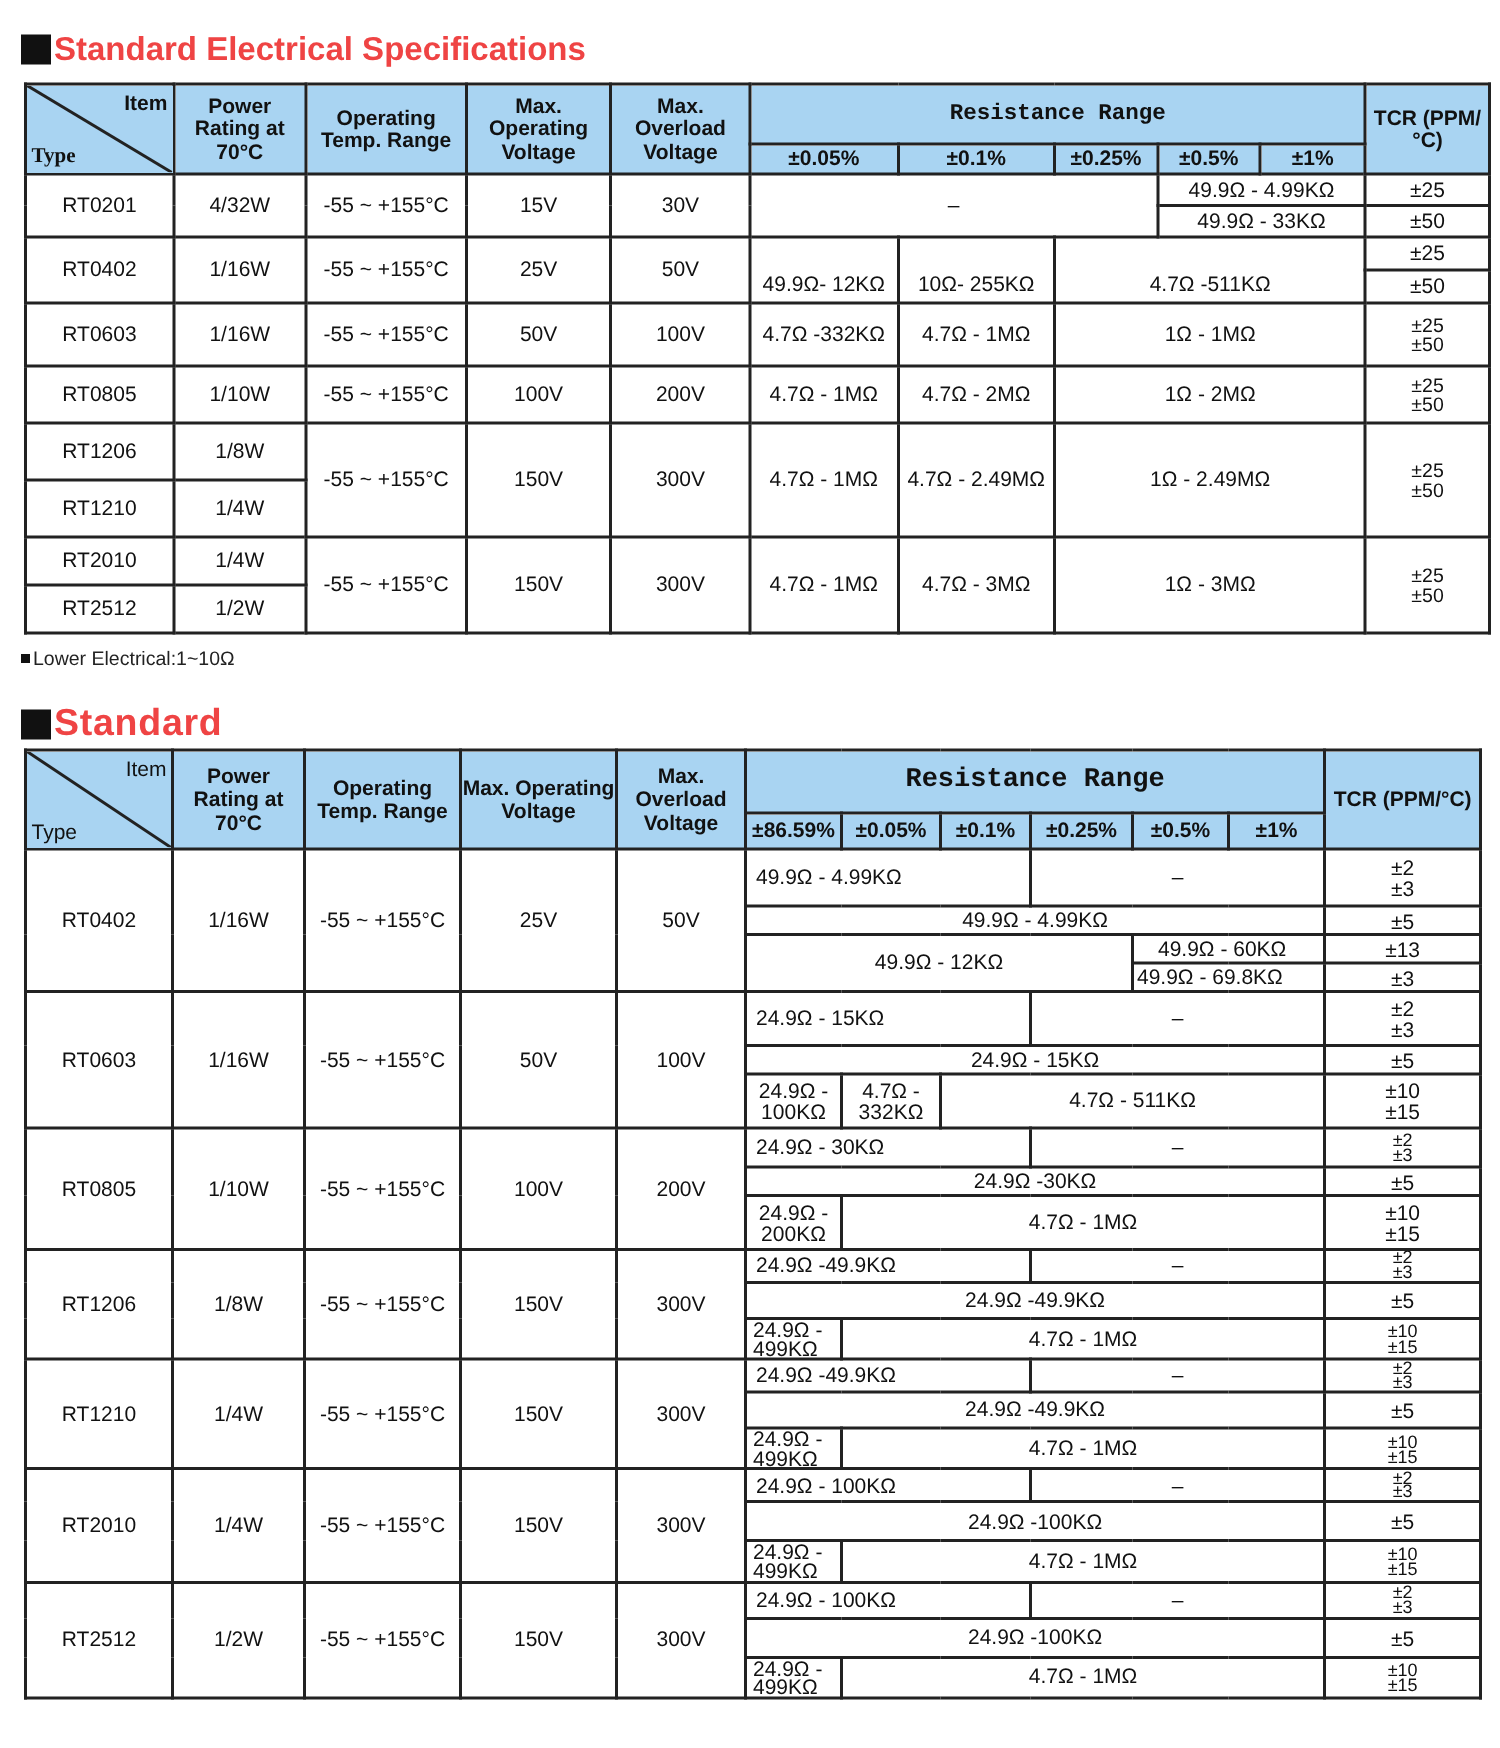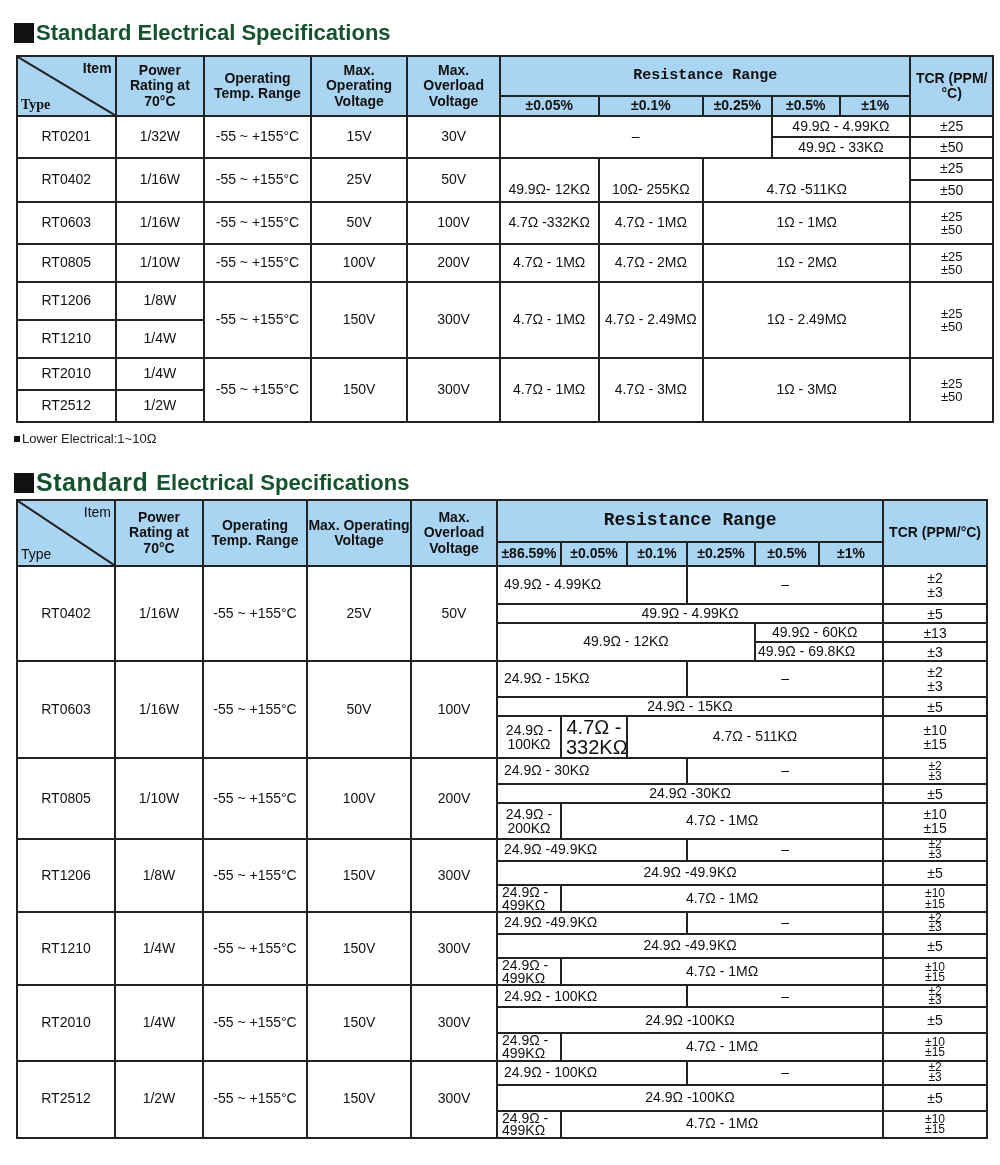--- a/index.html
+++ b/index.html
@@ -1,18 +1,18 @@
 <!DOCTYPE html>
 <html><head>
 <meta charset="utf-8">
 <style>
   html, body { margin: 0; padding: 0; background: #ffffff; }
   body { width: 1000px; height: 1165px; position: relative; overflow: hidden;
          font-family: "Liberation Sans", sans-serif; color: #111; }
-  .title { position: absolute; left: 14px; font-weight: bold; font-size: 22px; color: #14532d;
+  .title { position: absolute; left: 14px; font-weight: bold; font-size: 22px; color: #ef4444;
            display: flex; align-items: center; white-space: nowrap; }
   .title .sq { display: inline-block; width: 20px; height: 20px; background: #111; margin-right: 2px; }
   .title .special { font-size: 25px; letter-spacing: 0.5px; margin-right: 8px; }
   .note { position: absolute; left: 14px; top: 431px; font-size: 13px; color: #222; display: flex; align-items: center; }
   .note .sq { display: inline-block; width: 6px; height: 6px; background: #111; margin-right: 2px; }
   table { position: absolute; border-collapse: collapse; table-layout: fixed; }
   td, th { border: 2px solid #222; text-align: center; vertical-align: middle; padding: 0;
            font-size: 14px; line-height: 1.1; overflow: hidden; }
   th { background: #a9d4f2; font-weight: bold; font-size: 14px; }
   th.rr { font-size: 15px; font-family: Liberation Mono, monospace; }
@@ -69,21 +69,21 @@
   <tr style="height:20px">
     <th class="tol">±0.05%</th>
     <th class="tol">±0.1%</th>
     <th class="tol">±0.25%</th>
     <th class="tol">±0.5%</th>
     <th class="tol">±1%</th>
   </tr>
 
   <tr style="height:21px">
     <td rowspan="2">RT0201</td>
-    <td rowspan="2">1/32W</td>
+    <td rowspan="2">4/32W</td>
     <td rowspan="2">-55 ~ +155°C</td>
     <td rowspan="2">15V</td>
     <td rowspan="2">30V</td>
     <td rowspan="2" colspan="3">–</td>
     <td colspan="2">49.9Ω - 4.99KΩ</td>
     <td>±25</td>
   </tr>
   <tr style="height:21px">
     <td colspan="2">49.9Ω - 33KΩ</td>
     <td>±50</td>
@@ -163,21 +163,20 @@
   </table>
 
 <div class="note">
   <span class="sq"></span>
   <span>Lower Electrical:1~10Ω</span>
 </div>
 
 <div class="title" style="top:468px;">
   <span class="sq"></span>
   <span class="special">Standard</span>
-  <span>Electrical Specifications</span>
 </div>
 
 <table id="t2" style="left:16px; top:499px; width:970px;">
   <colgroup>
     <col style="width:98px">
       <col style="width:88px">
       <col style="width:104px">
       <col style="width:104px">
       <col style="width:86px">
     <col style="width:64px">
@@ -246,21 +245,21 @@
     <td colspan="3" class="left">24.9Ω - 15KΩ</td>
     <td colspan="3">–</td>
     <td class="tcr2" style="padding:0 38px">±2 ±3</td>
   </tr>
   <tr style="height:19px">
     <td colspan="6">24.9Ω - 15KΩ</td>
     <td class="tcr2">±5</td>
   </tr>
   <tr style="height:36px">
     <td class="small" style="font-size:14px;padding:0 6px">24.9Ω - 100KΩ</td>
-    <td class="small" style="font-size:20px;padding:0 4px">4.7Ω - 332KΩ</td>
+    <td class="small" style="font-size:14px;padding:0 4px">4.7Ω - 332KΩ</td>
     <td colspan="4">4.7Ω - 511KΩ</td>
     <td class="tcr2" style="padding:0 34px">±10 ±15</td>
   </tr>
 
   <tr style="height:26px">
     <td rowspan="3">RT0805</td>
     <td rowspan="3">1/10W</td>
     <td rowspan="3">-55 ~ +155°C</td>
     <td rowspan="3">100V</td>
     <td rowspan="3">200V</td>

